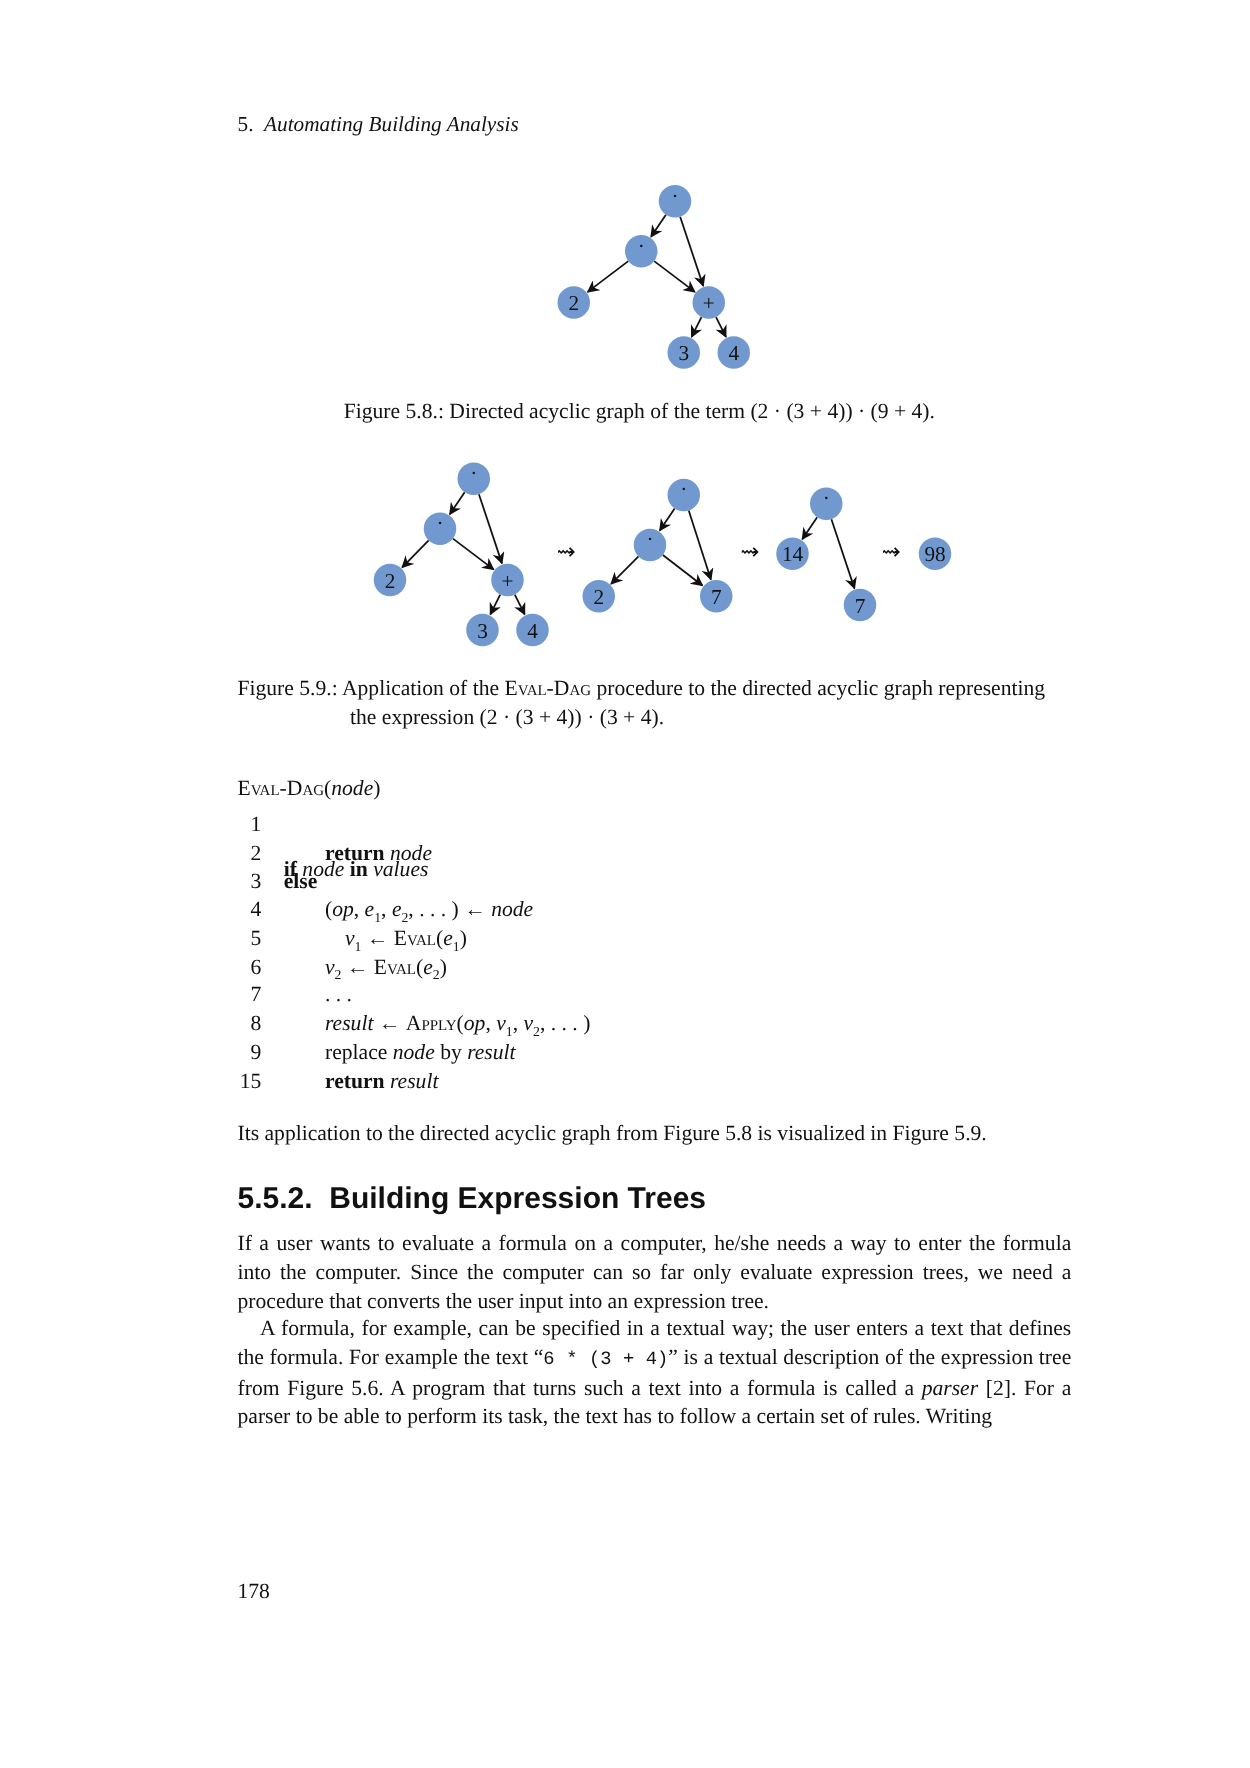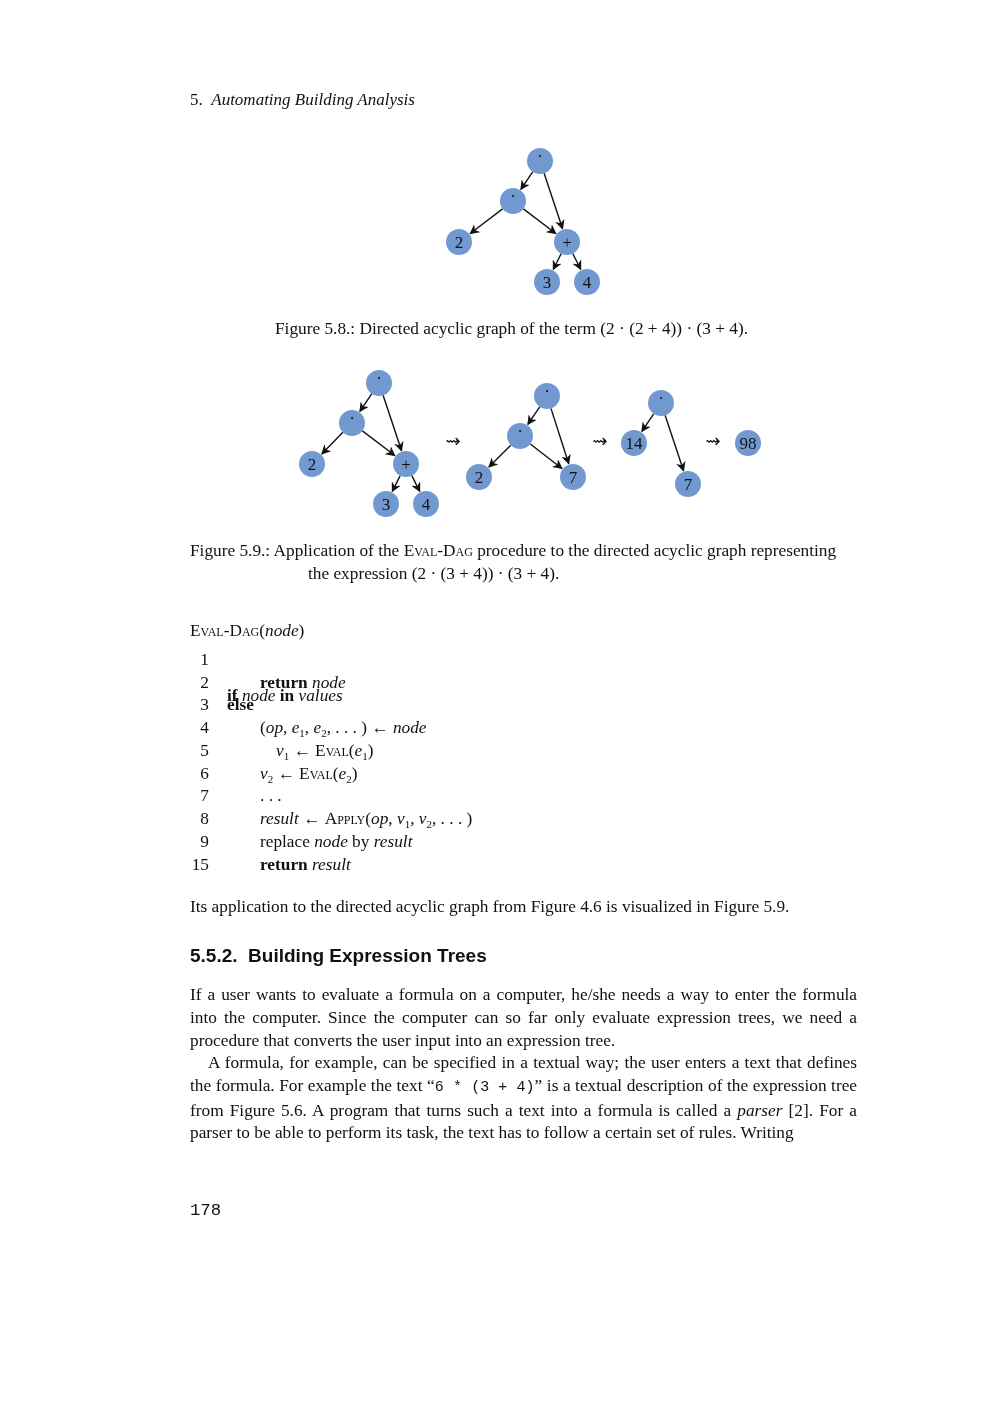--- a/index.html
+++ b/index.html
@@ -10,21 +10,21 @@
   .sc { font-variant: small-caps; }
   .it { font-style: italic; }
   .b { font-weight: bold; }
   .mono { font-family: "Liberation Mono", monospace; font-size: 15px; }
   svg text { font-family: "Liberation Serif", serif; }
   .caption { font-size: 17.3px; line-height: 23px; }
   .algo-line { position: absolute; left: 190px; height: 22px; line-height: 22px; }
   .algo-num { display: inline-block; width: 19px; text-align: right; }
   .algo-body { position: absolute; top: 0; white-space: nowrap; }
   .para { position: absolute; left: 190px; width: 667px; line-height: 22.8px; text-align: justify; }
-  .heading { left: 190px; top: 945px; font-family: "Liberation Sans", sans-serif; font-weight: bold; font-size: 19px; }
+  .heading { left: 190px; top: 945px; font-family: "Liberation Sans", sans-serif; font-weight: bold; font-size: 24px; }
 </style>
 </head>
 <body>
 
 <div class="abs running-head">
   <span>5.</span>&nbsp;
   <span class="it">Automating Building Analysis</span>
 </div>
 
 <svg class="abs" id="fig58" style="left:0;top:0;" width="1000" height="310">
@@ -57,21 +57,21 @@
     </g>
     <g>
       <circle cx="547" cy="282" r="13" fill="#7199d0"></circle>
       <text x="547" y="288" text-anchor="middle" font-size="17" fill="#111">3</text>
     </g>
     <g>
       <circle cx="587" cy="282" r="13" fill="#7199d0"></circle>
       <text x="587" y="288" text-anchor="middle" font-size="17" fill="#111">4</text>
     </g>
   </svg>
-<div class="abs caption" style="left:275px;top:317px;">Figure 5.8.: Directed acyclic graph of the term (2 · (2 + 4)) · (3 + 4).</div>
+<div class="abs caption" style="left:275px;top:317px;">Figure 5.8.: Directed acyclic graph of the term (2 · (3 + 4)) · (9 + 4).</div>
 
 <svg class="abs" id="fig59" style="left:0;top:360px;" width="1000" height="170">
     <defs>
       <marker id="arr59" viewBox="0 0 10 10" refX="9" refY="5" markerWidth="7" markerHeight="7" orient="auto-start-reverse">
         <path d="M0,0 L10,5 L0,10 L3,5 z" fill="#111"></path>
       </marker>
     </defs>
     <g>
       <line x1="371.7268528849862" y1="33.77503276298343" x2="359.8326199700149" y2="51.39611856294093" stroke="#111" stroke-width="1.4" marker-end="url(#arr59)"></line>
       <line x1="383.11096095821887" y1="35.332882874656676" x2="401.57281127576425" y2="90.71843382729281" stroke="#111" stroke-width="1.4" marker-end="url(#arr59)"></line>
@@ -150,21 +150,21 @@
     </g>
     <text x="453" y="87" text-anchor="middle" font-size="18" fill="#111">⇝</text>
     <text x="600" y="87" text-anchor="middle" font-size="18" fill="#111">⇝</text>
     <text x="713" y="87" text-anchor="middle" font-size="18" fill="#111">⇝</text>
   </svg>
 <div class="abs caption" style="left:190px;top:539px;width:670px;">
   <span>Figure 5.9.:</span>
   <span>Application of the</span>
   <span class="sc">Eval-Dag</span>
   <span>procedure to the directed acyclic graph representing</span>
-  <div style="margin-left:118px;">the expression (2 · (3 + 4)) · (3 + 4).</div>
+  <div style="margin-left:90px;">the expression (2 · (3 + 4)) · (3 + 4).</div>
 </div>
 
 <div class="abs" style="left:190px;top:621px;">
   <span class="sc">Eval-Dag</span>(<span class="it">node</span>)
 </div>
 
 <div id="algo">
   <div class="algo-line" style="top:649px;">
     <span class="algo-num">1</span>
     <span class="algo-body" style="left:37px;margin-top:36px;"><span class="b">if</span> <span class="it">node</span> <span class="b">in</span> <span class="it">values</span></span>
@@ -200,24 +200,24 @@
   <div class="algo-line" style="top:831px;">
     <span class="algo-num">9</span>
     <span class="algo-body" style="left:70px;"><span>replace </span><span class="it">node</span><span> by </span><span class="it">result</span></span>
   </div>
   <div class="algo-line" style="top:854px;">
     <span class="algo-num">15</span>
     <span class="algo-body" style="left:70px;"><span class="b">return</span> <span class="it">result</span></span>
   </div>
 </div>
 
-<div class="para" style="top:896px;">Its application to the directed acyclic graph from Figure 4.6 is visualized in Figure 5.9.</div>
+<div class="para" style="top:896px;">Its application to the directed acyclic graph from Figure 5.8 is visualized in Figure 5.9.</div>
 
 <div class="abs heading">
   <span>5.5.2.</span>&nbsp;
   <span>Building Expression Trees</span>
 </div>
 
 <div class="para" style="top:984px;">If a user wants to evaluate a formula on a computer, he/she needs a way to enter the formula into the computer. Since the computer can so far only evaluate expression trees, we need a procedure that converts the user input into an expression tree.</div>
 
 <div class="para" style="top:1052px;text-indent:18px;"><span>A formula, for example, can be specified in a textual way; the user enters a text that defines the formula. For example the text “</span><span class="mono">6 * (3 + 4)</span><span>” is a textual description of the expression tree from Figure 5.6. A program that turns such a text into a formula is called a </span><span class="it">parser</span><span> [2]. For a parser to be able to perform its task, the text has to follow a certain set of rules. Writing</span></div>
 
-<div class="abs" style="left:190px;top:1201px;font-family:Liberation Mono, monospace;">178</div>
+<div class="abs" style="left:190px;top:1263px;">178</div>
 
 </body></html>

